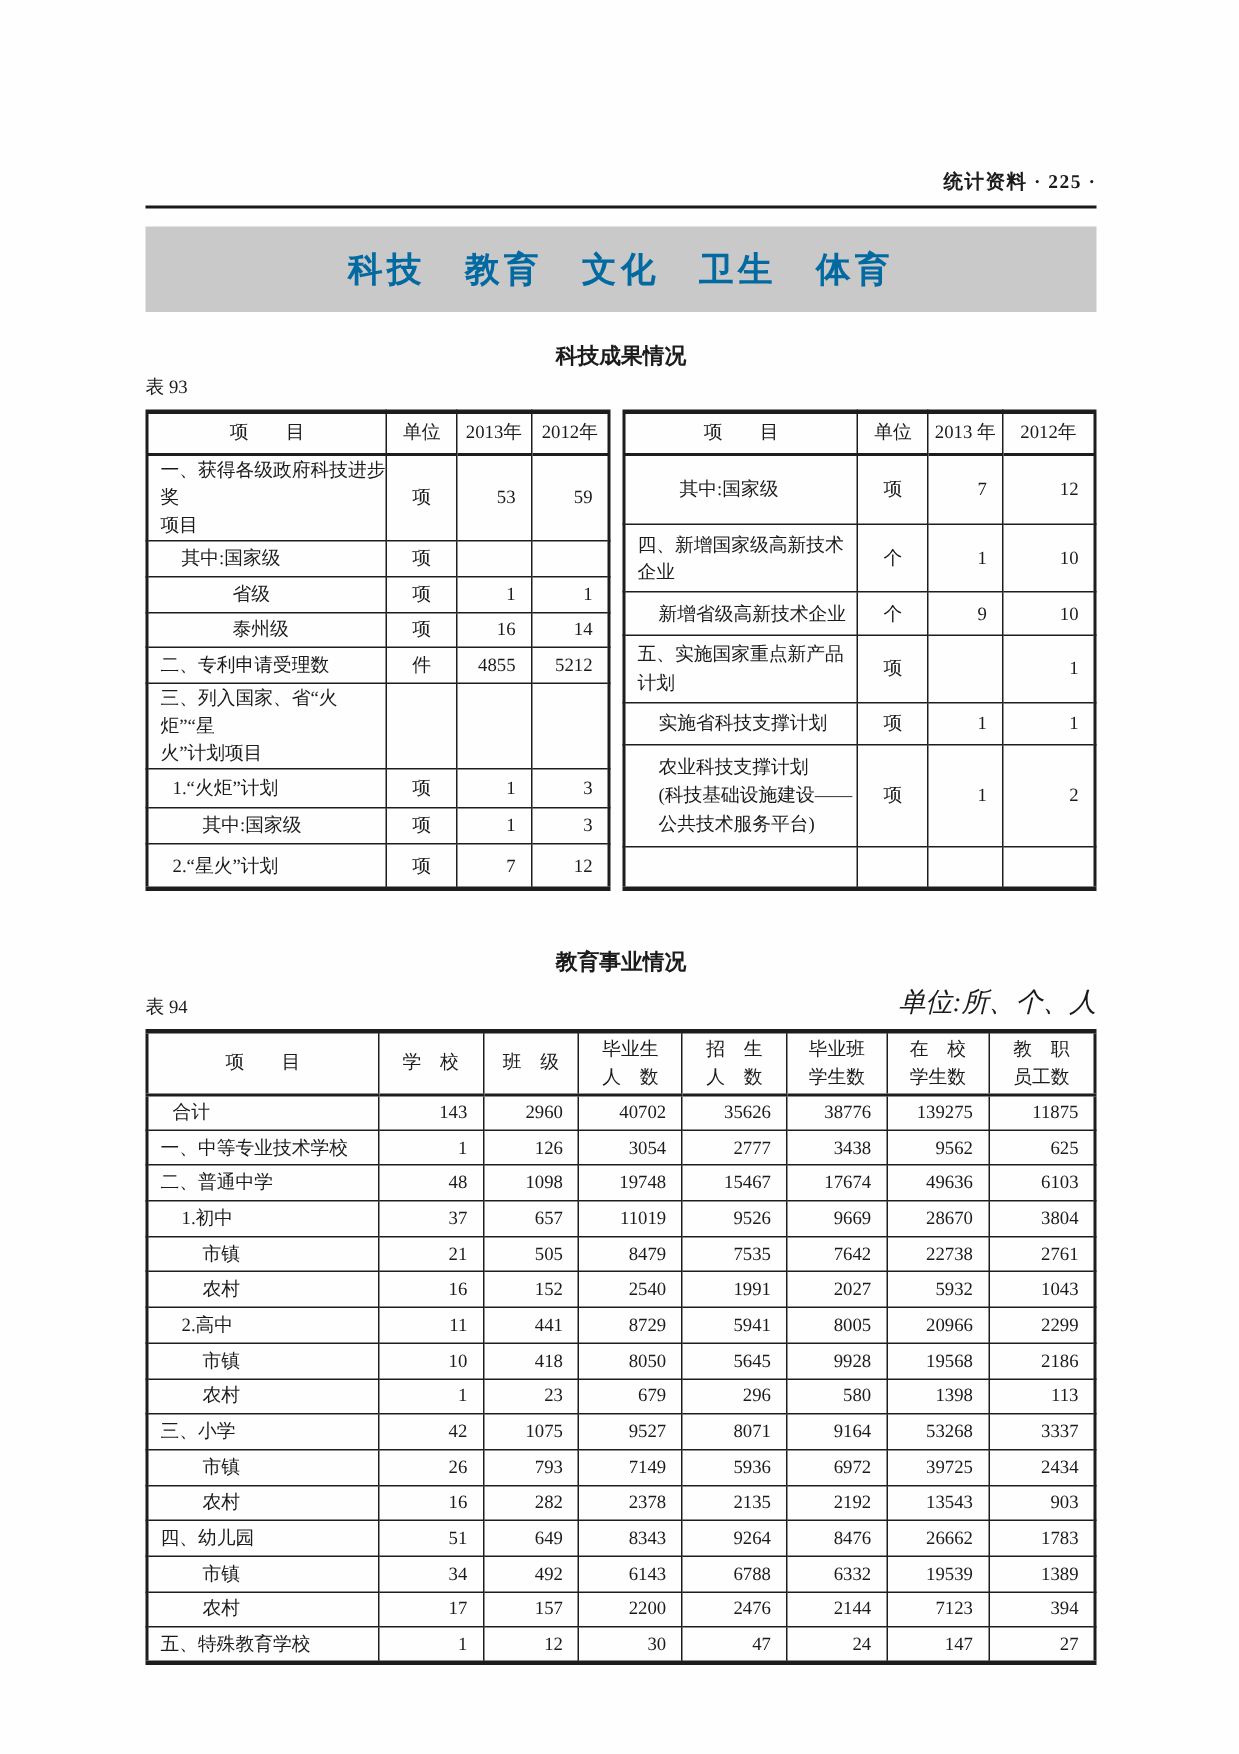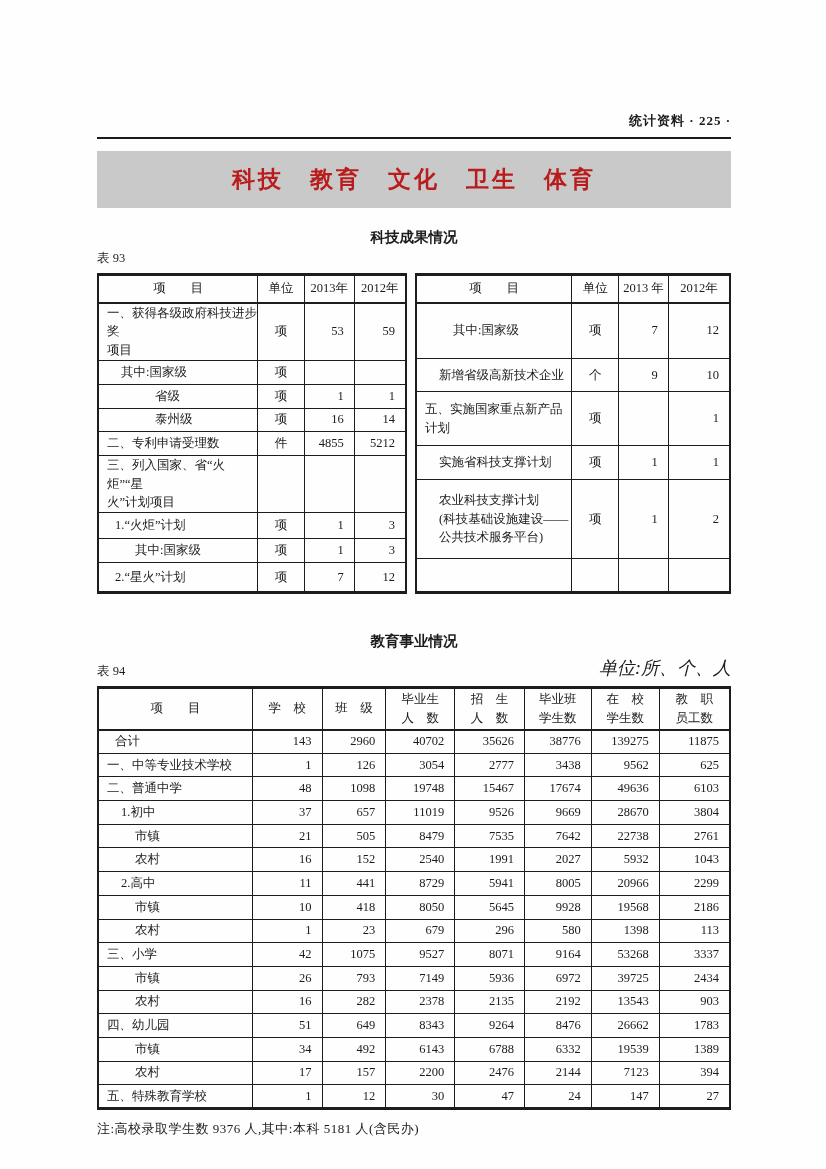--- a/index.html
+++ b/index.html
@@ -10,21 +10,21 @@
   }
   .page{width:634px;margin-left:97px;padding-top:112px;}
 
   .running-head{text-align:right;font-size:13px;font-weight:bold;letter-spacing:1px;}
   .head-rule{margin-top:7px;border-top:2.5px solid #1a1a1a;}
 
   .banner{
     margin-top:12px;height:57px;background:#c9c9c9;
     display:flex;align-items:center;justify-content:center;
     font-family:"Liberation Sans","DejaVu Sans",sans-serif;
-    font-weight:bold;font-size:23px;letter-spacing:3px;color:#b91c1c;
+    font-weight:bold;font-size:23px;letter-spacing:3px;color:#0369a1;
   }
 
   .tbl-caption{margin-top:20px;text-align:center;font-weight:bold;font-size:14.5px;}
   .tbl-caption.c2{margin-top:38px;}
   .tbl-label{font-size:12.5px;}
   .t93-label{margin-top:3px;}
   .meta-row{margin-top:5px;display:flex;justify-content:space-between;align-items:flex-end;text-align:right;}
   .unit-note{font-size:18px;font-style:italic;}
 
   .t93-wrap{display:flex;gap:8px;margin-top:6px;}
@@ -152,20 +152,26 @@
             <th>2013 年</th>
             <th>2012年</th>
           </tr>
         </thead>
         <tbody>
           <tr style="height: 40px;">
             <td class="c-item pre ind3">其中:国家级</td>
             <td class="c-unit">项</td>
             <td class="c-num">7</td>
             <td class="c-num">12</td>
+          </tr>
+          <tr style="height: 24px;">
+            <td class="c-item pre ind0">四、新增国家级高新技术企业</td>
+            <td class="c-unit">个</td>
+            <td class="c-num">1</td>
+            <td class="c-num">10</td>
           </tr>
           <tr style="height: 24px;">
             <td class="c-item pre ind2">新增省级高新技术企业</td>
             <td class="c-unit">个</td>
             <td class="c-num">9</td>
             <td class="c-num">10</td>
           </tr>
           <tr style="height: 23px;">
             <td class="c-item pre ind0">五、实施国家重点新产品计划</td>
             <td class="c-unit">项</td>
@@ -387,15 +393,14 @@
           <td class="c-num">12</td>
           <td class="c-num">30</td>
           <td class="c-num">47</td>
           <td class="c-num">24</td>
           <td class="c-num">147</td>
           <td class="c-num">27</td>
         </tr>
       </tbody>
     </table>
 
-  <div class="foot-note">注:高校录取学生数 9376 人,其中:本科 5181 人(含民办)</div>
 
 </div>
 
 </body></html>

